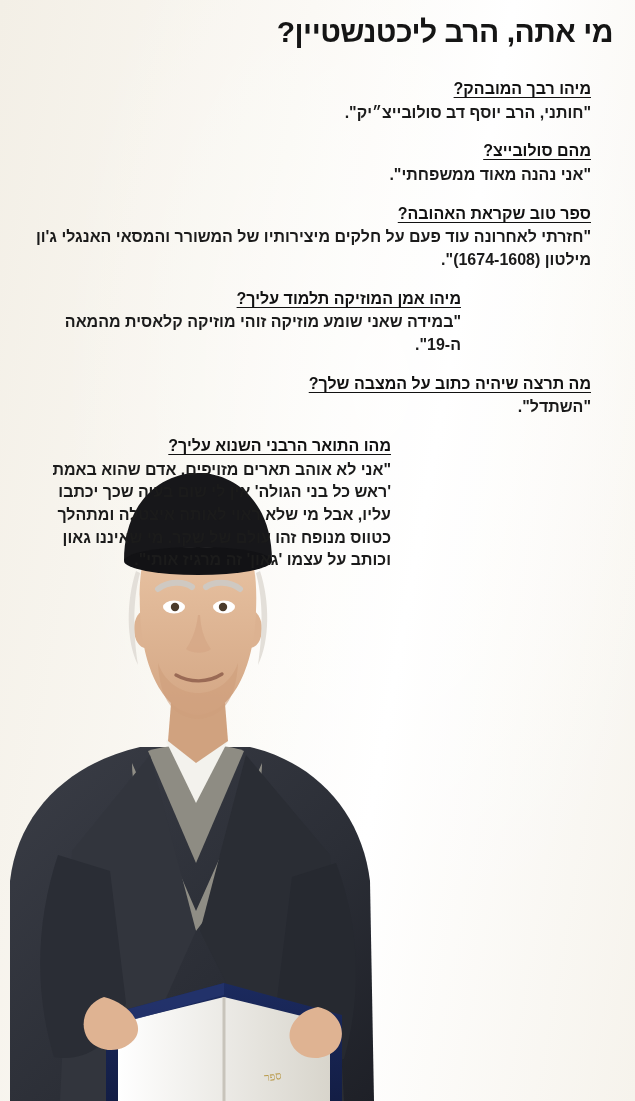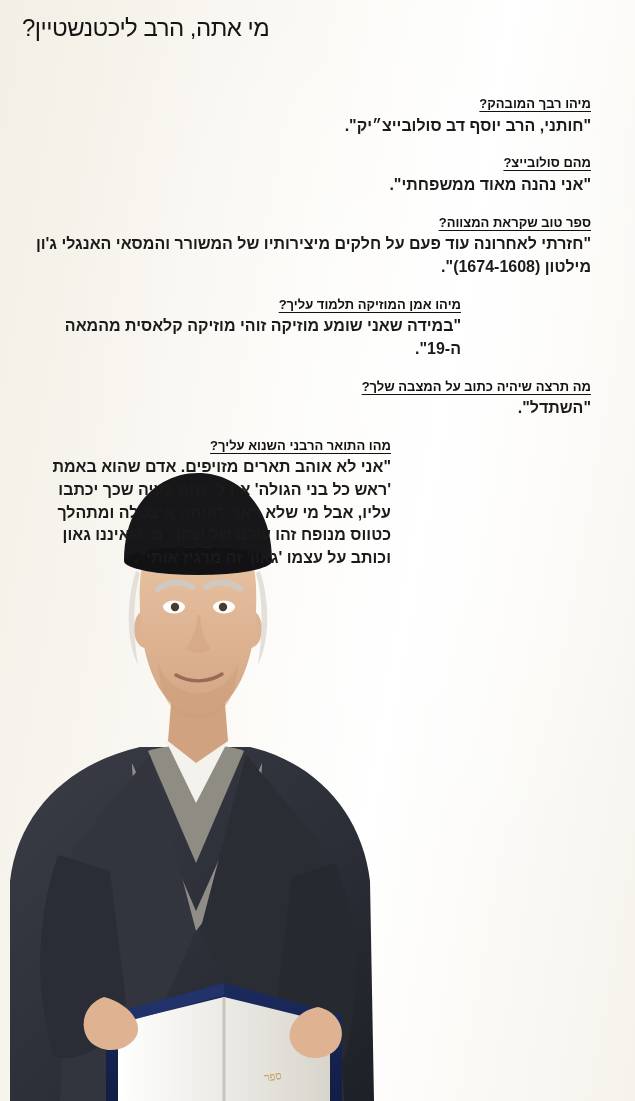--- a/index.html
+++ b/index.html
@@ -28,49 +28,48 @@
     inset: 0;
     background: radial-gradient(ellipse at 60% 35%, rgba(255,255,255,0.55) 0%, rgba(255,255,255,0) 60%);
     pointer-events: none;
   }
 
   .title {
     position: absolute;
     top: 14px;
     right: 22px;
     left: 22px;
-    text-align: left;
-    font-size: 24px;
-    font-weight: normal;
+    text-align: right;
+    font-size: 30px;
+    font-weight: bold;
     color: #151515;
     letter-spacing: -0.5px;
     line-height: 1.2;
     z-index: 5;
   }
 
   .qa-list {
     position: absolute;
     top: 78px;
     right: 14px;
     width: 590px;
     z-index: 4;
     text-align: right;
   }
   .qa-item {
     margin-bottom: 16px;
   }
   .qa-q {
-    font-size: 13px;
+    font-size: 16px;
     font-weight: bold;
     color: #121212;
     text-decoration: underline;
     text-underline-offset: 3px;
     line-height: 1.35;
     margin-bottom: 2px;
-    margin-top: 17px;
   }
   .qa-a {
     font-size: 16px;
     font-weight: bold;
     color: #1b1b1b;
     line-height: 1.42;
   }
 
   
   .qa-item[data-width="w1"] .qa-a,
@@ -182,21 +181,21 @@
       <div class="qa-q">מיהו רבך המובהק?</div>
       <div class="qa-a">"חותני, הרב יוסף דב סולובייצ״יק".</div>
     </div>
 
     <div class="qa-item" data-width="w1">
       <div class="qa-q">מהם סולובייצ?</div>
       <div class="qa-a">"אני נהנה מאוד ממשפחתי".</div>
     </div>
 
     <div class="qa-item" data-width="w1">
-      <div class="qa-q">ספר טוב שקראת המצווה?</div>
+      <div class="qa-q">ספר טוב שקראת האהובה?</div>
       <div class="qa-a">"חזרתי לאחרונה עוד פעם על חלקים מיצירותיו של המשורר והמסאי האנגלי ג'ון מילטון (1674-1608)".</div>
     </div>
 
 
 
     <div class="qa-item" data-width="w2">
       <div class="qa-q">מיהו אמן המוזיקה תלמוד עליך?</div>
       <div class="qa-a">"במידה שאני שומע מוזיקה זוהי מוזיקה קלאסית מהמאה ה-19".</div>
     </div>
 

